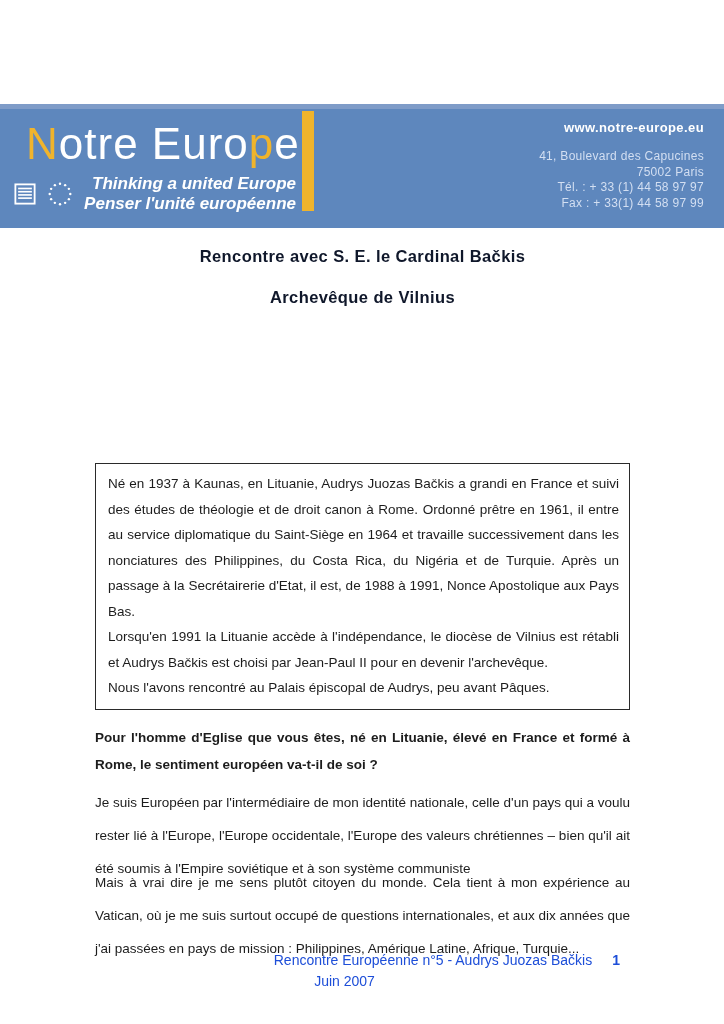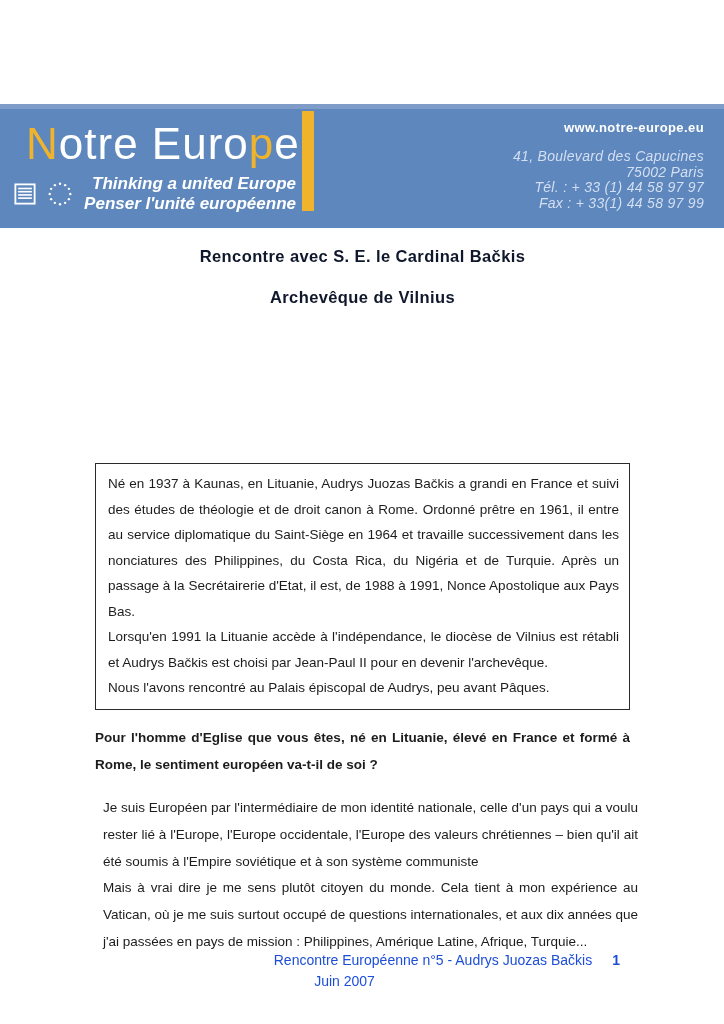--- a/index.html
+++ b/index.html
@@ -49,22 +49,22 @@
   }
   .contact {
     position: absolute; right: 20px; top: 16px;
     text-align: right; color: #ffffff;
   }
   .contact .website {
     font-size: 13px; font-weight: 700; letter-spacing: 0.4px;
     margin-bottom: 14px;
   }
   .contact .addr {
-    font-size: 14px; line-height: 15.5px;
-    color: #d3dff2; letter-spacing: 0.3px; font-style: italic;
+    font-size: 12px; line-height: 15.5px;
+    color: #d3dff2; letter-spacing: 0.3px;
   }
 
   
   .doc-title {
     position: absolute; left: 95px; top: 236px; width: 535px;
     text-align: center; font-weight: 700;
     font-size: 16.5px; letter-spacing: 0.4px;
     color: #0f172a;
   }
   .doc-title .title-line2 { margin-top: 22px; }
@@ -86,21 +86,21 @@
   .bio-box p.no-justify { text-align: left; }
 
   .question {
     position: absolute; left: 95px; top: 724px; width: 535px;
     margin: 0; font-weight: 700;
     font-size: 13.5px; line-height: 27px;
     text-align: justify;
   }
   .answer {
     position: absolute; left: 95px; width: 535px;
-    margin: 8px; font-size: 13.5px; line-height: 27px;
+    margin: 0; font-size: 13.5px; line-height: 33px;
     text-align: justify;
   }
   .answer-1 { top: 786px; }
   .answer-2 { top: 866px; }
 
   
   .doc-footer {
     position: absolute; left: 95px; top: 950px; width: 525px;
     font-size: 14px; line-height: 21px; color: #1d4ed8;
   }

